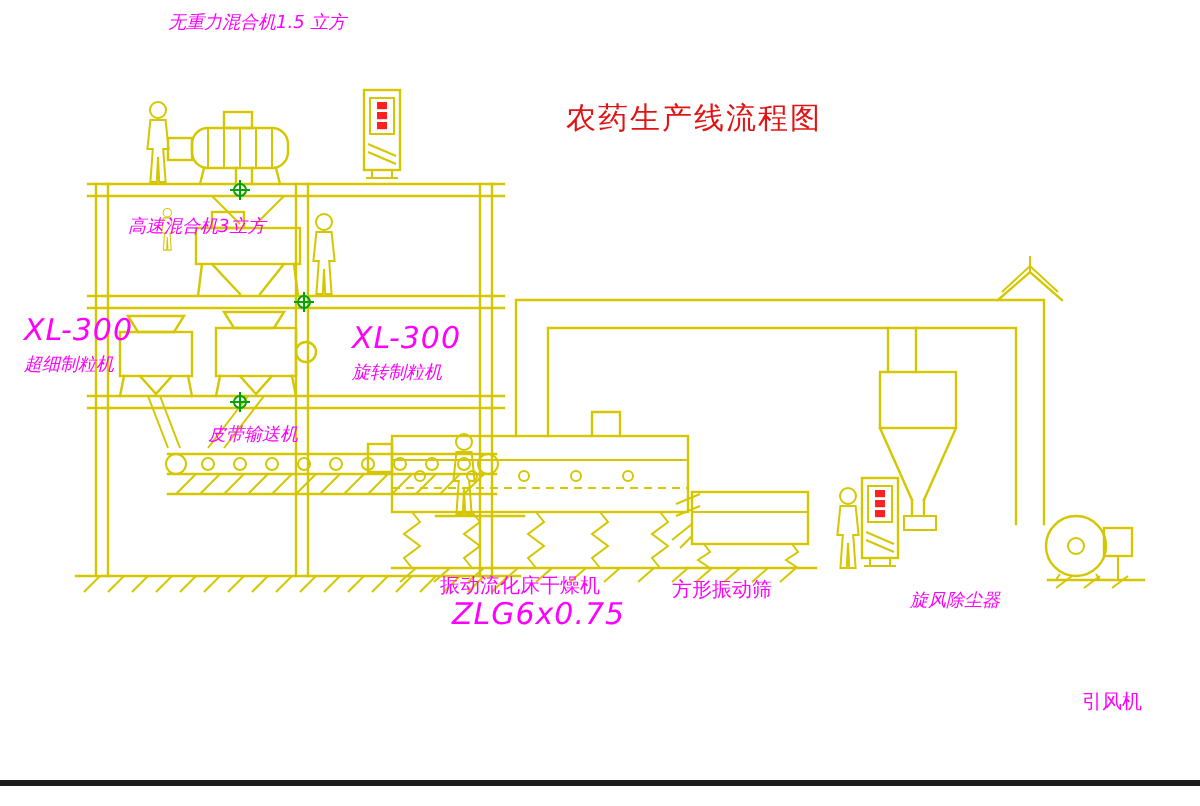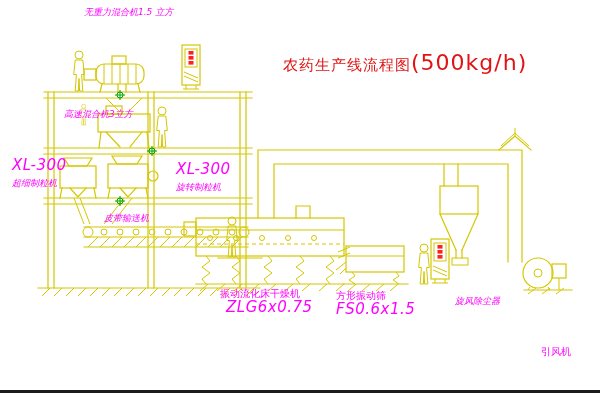--- a/index.html
+++ b/index.html
@@ -16,21 +16,21 @@
   .grn { stroke:#00a300; fill:none; stroke-width:1; }
   .lbl {
     position:absolute; color:#ff00ff; white-space:nowrap; line-height:1;
     font-family:"DejaVu Sans", sans-serif;
   }
   .s9  { font-size:9px;font-style:italic; }
   .s10 { font-size:10px;text-align:right; }
   .model { font-size:15px; letter-spacing:.5px;font-style:italic; }
   .title {
     position:absolute; left:283px; top:50px; color:#e01414;
-    display:flex; align-items:flex-end; white-space:nowrap;
+    display:flex; align-items:center; white-space:nowrap;
   }
   .title .t   { font-size:15px; letter-spacing:1px; }
   .title .cap { font-size:22px; letter-spacing:1px; }
   .bottom-edge { position:absolute; left:0; top:390px; width:600px; height:3px; background:#1c1c1c; }
 </style>
 </head>
 <body>
 
 <div class="canvas">
 
@@ -173,37 +173,35 @@
     <use href="#cabinet" transform="translate(182,45)"></use>
     <use href="#cabinet" transform="translate(431,239)"></use>
 
     <use href="#datum" transform="translate(120,95)"></use>
     <use href="#datum" transform="translate(152,151)"></use>
     <use href="#datum" transform="translate(120,201)"></use>
   </svg>
 
   <div class="title">
     <span class="t">农药生产线流程图</span>
-    <span class="cap">(500kg/h)</span>
   </div>
 
   <div class="lbl s9" style="left:84px; top:8px;">无重力混合机1.5 立方</div>
   <div class="lbl s9" style="left:64px; top:110px;">高速混合机3立方</div>
 
   <div class="lbl model" style="left:12px; top:158px;">XL-300</div>
   <div class="lbl s9" style="left:12px; top:179px;">超细制粒机</div>
 
   <div class="lbl model" style="left:176px; top:162px;">XL-300</div>
   <div class="lbl s9" style="left:176px; top:183px;">旋转制粒机</div>
 
   <div class="lbl s9" style="left:104px; top:214px;text-align:right;">皮带输送机</div>
 
   <div class="lbl s10" style="left:220px; top:289px;">振动流化床干燥机</div>
   <div class="lbl model" style="left:226px; top:300px;">ZLG6x0.75</div>
 
   <div class="lbl s10" style="left:336px; top:291px;">方形振动筛</div>
-  <div class="lbl model" style="left:336px; top:302px;">FS0.6x1.5</div>
 
   <div class="lbl s9" style="left:455px; top:297px;">旋风除尘器</div>
   <div class="lbl s10" style="left:541px; top:299px;margin-top:48px;">引风机</div>
 
   <div class="bottom-edge"></div>
 </div>
 
 </body></html>

